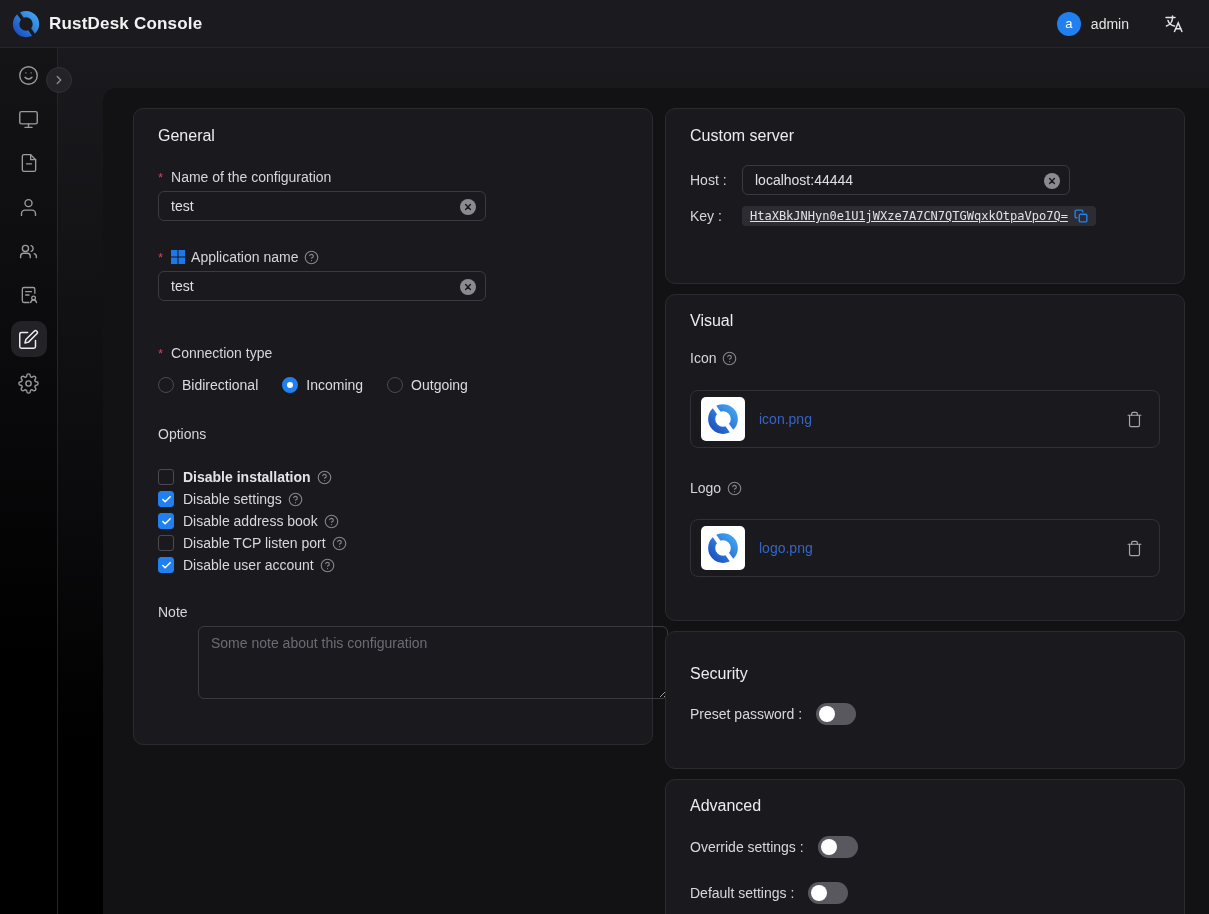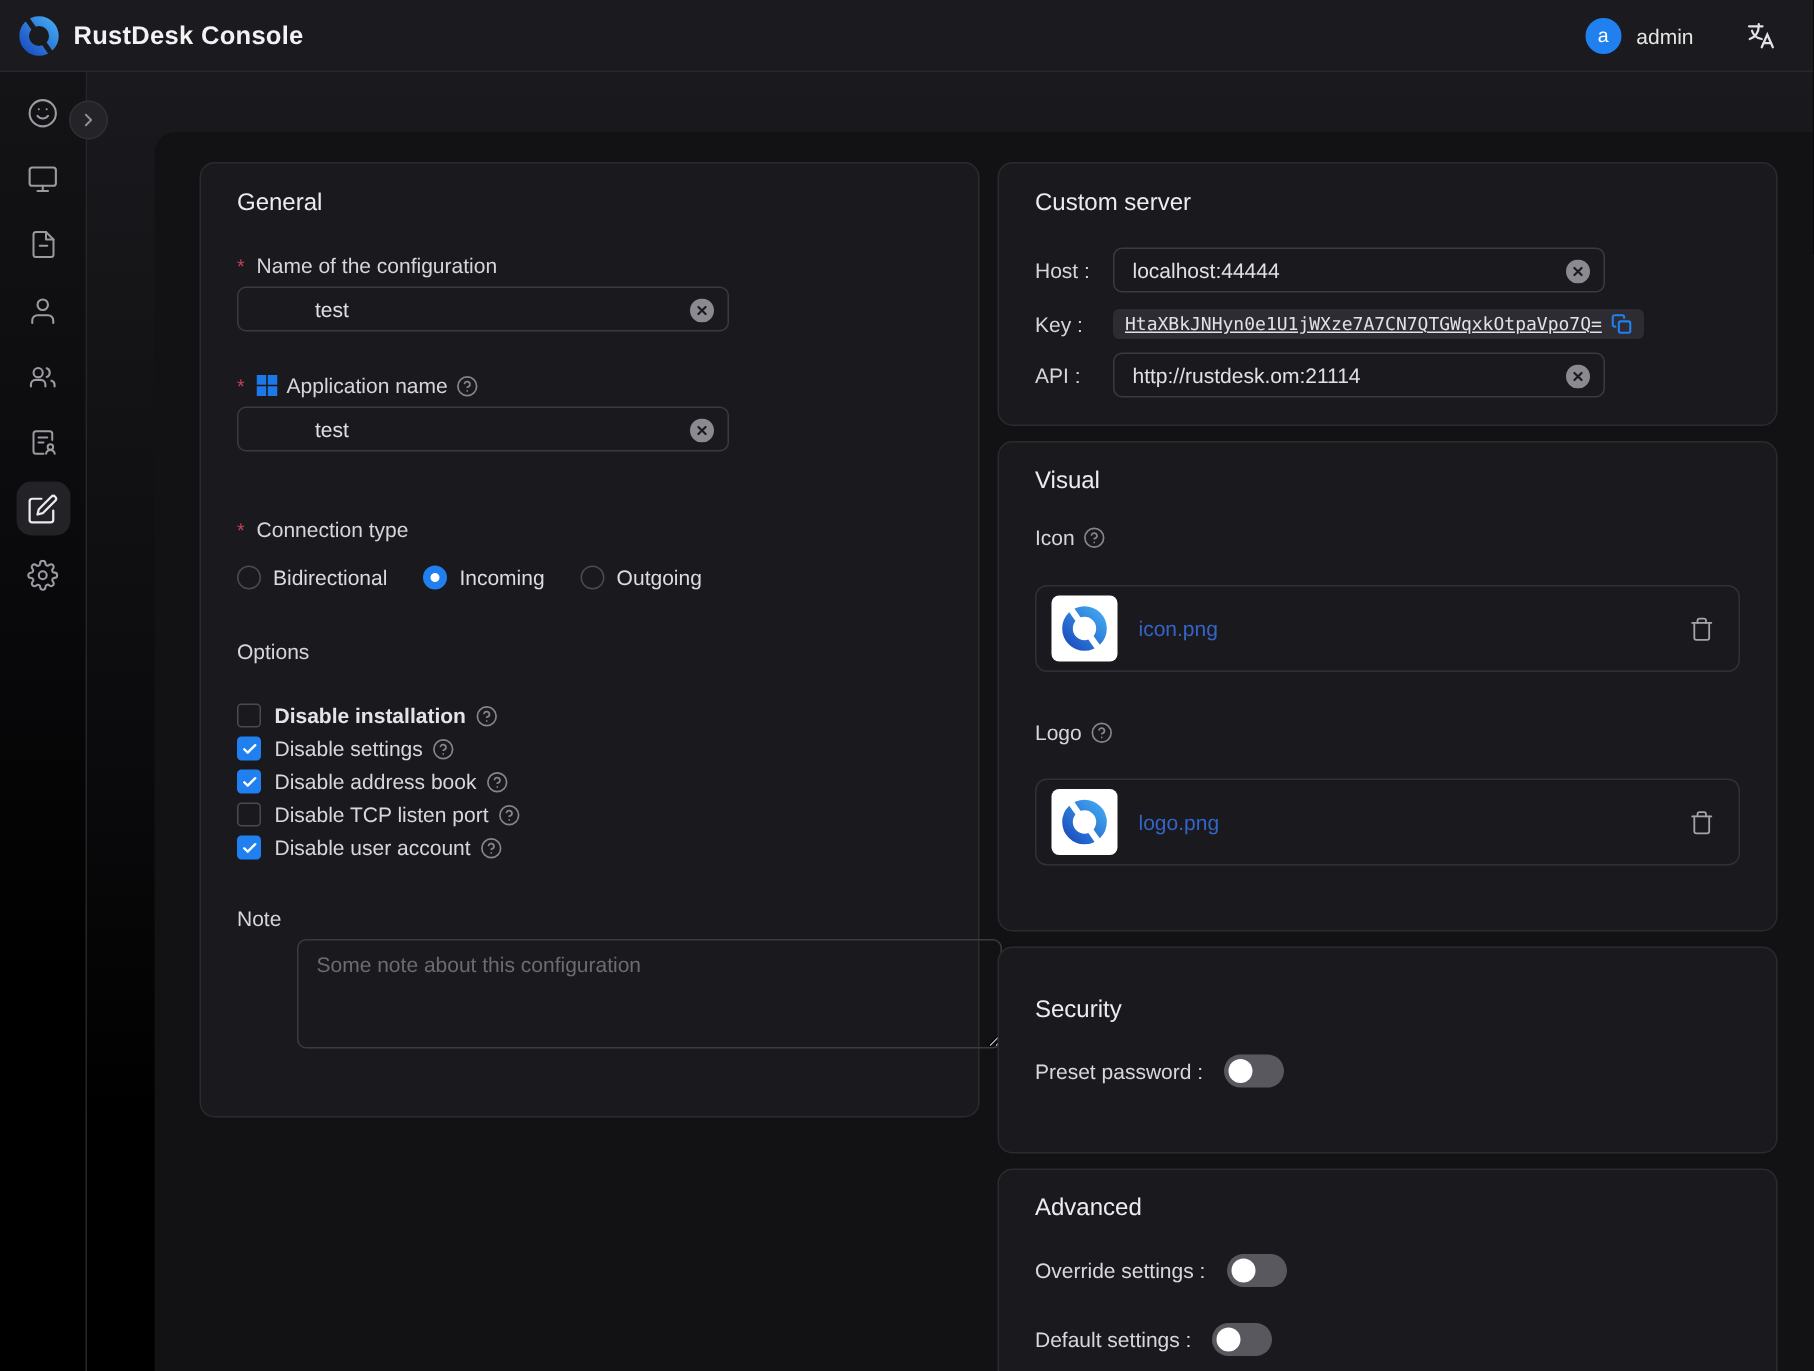--- a/index.html
+++ b/index.html
@@ -97,21 +97,21 @@
   .file-link { margin-left:14px; font-size:14px; color:#3564c8; cursor:pointer; }
   .trash-btn { margin-left:auto; width:17px; height:17px; color:#a4a4aa; cursor:pointer; }
 
   .toggle-row { display:flex; align-items:center; margin-top:20px; }
   .toggle-row .t-label { font-size:14px; color:#d8d8dc; }
   .switch { width:40px; height:22px; border-radius:11px; background:#58585e; margin-left:14px;
             position:relative; cursor:pointer; flex:none; }
   .switch .knob { position:absolute; left:3px; top:3px; width:16px; height:16px;
                   border-radius:50%; background:#fff; }
 
-  .mt6{margin-top:6px;padding-left:39px;} .mt20{margin-top:20px;}
+  .mt6{margin-top:6px;} .mt20{margin-top:20px;}
   .mt24{margin-top:24px;} .mt28{margin-top:28px;} .mt30{margin-top:44px;} .mt33{margin-top:33px;}
   .cb-list{margin-top:24px; display:flex; flex-direction:column;}
   svg{display:block;}
 </style>
 </head>
 <body>
 
 <header class="topbar">
   <div class="brand">
     <svg width="28" height="28" viewBox="0 0 48 48">
@@ -392,32 +392,20 @@
           <span class="key-chip">
             <span>HtaXBkJNHyn0e1U1jWXze7A7CN7QTGWqxkOtpaVpo7Q=</span>
             <span class="copy-btn">
               <svg width="14" height="14" viewBox="0 0 24 24" fill="none" stroke="currentColor" stroke-width="2.4" stroke-linecap="round" stroke-linejoin="round">
                 <rect x="9" y="9" width="13" height="13" rx="2"></rect>
                   <path d="M5 15H4a2 2 0 0 1-2-2V4a2 2 0 0 1 2-2h9a2 2 0 0 1 2 2v1"></path>
                 </svg>
             </span>
           </span>
         </div>
-        <div class="srv-row" style="margin-top:9px;">
-          <span class="srv-label">API :</span>
-          <div class="text-input">
-            <input value="http://rustdesk.om:21114" style="">
-            <span class="clear-btn">
-              <svg width="16" height="16" viewBox="0 0 16 16">
-                  <circle cx="8" cy="8" r="8" fill="#8a8a90"></circle>
-                <path d="M5.6 5.6 L10.4 10.4 M10.4 5.6 L5.6 10.4" stroke="#1a1a1e" stroke-width="1.4" stroke-linecap="round"></path>
-                </svg>
-            </span>
-          </div>
-        </div>
       </section>
 
       <section class="card visual-card">
         <h2 class="card-title">Visual</h2>
         <div class="field-label mt20">
           <span>Icon</span>
           <span class="help-icon">
             <svg width="15" height="15" viewBox="0 0 24 24" fill="none" stroke="currentColor" stroke-width="1.8" stroke-linecap="round" stroke-linejoin="round">
                 <circle cx="12" cy="12" r="10"></circle>
                 <path d="M9.09 9a3 3 0 0 1 5.83 1c0 2-3 3-3 3"></path>

